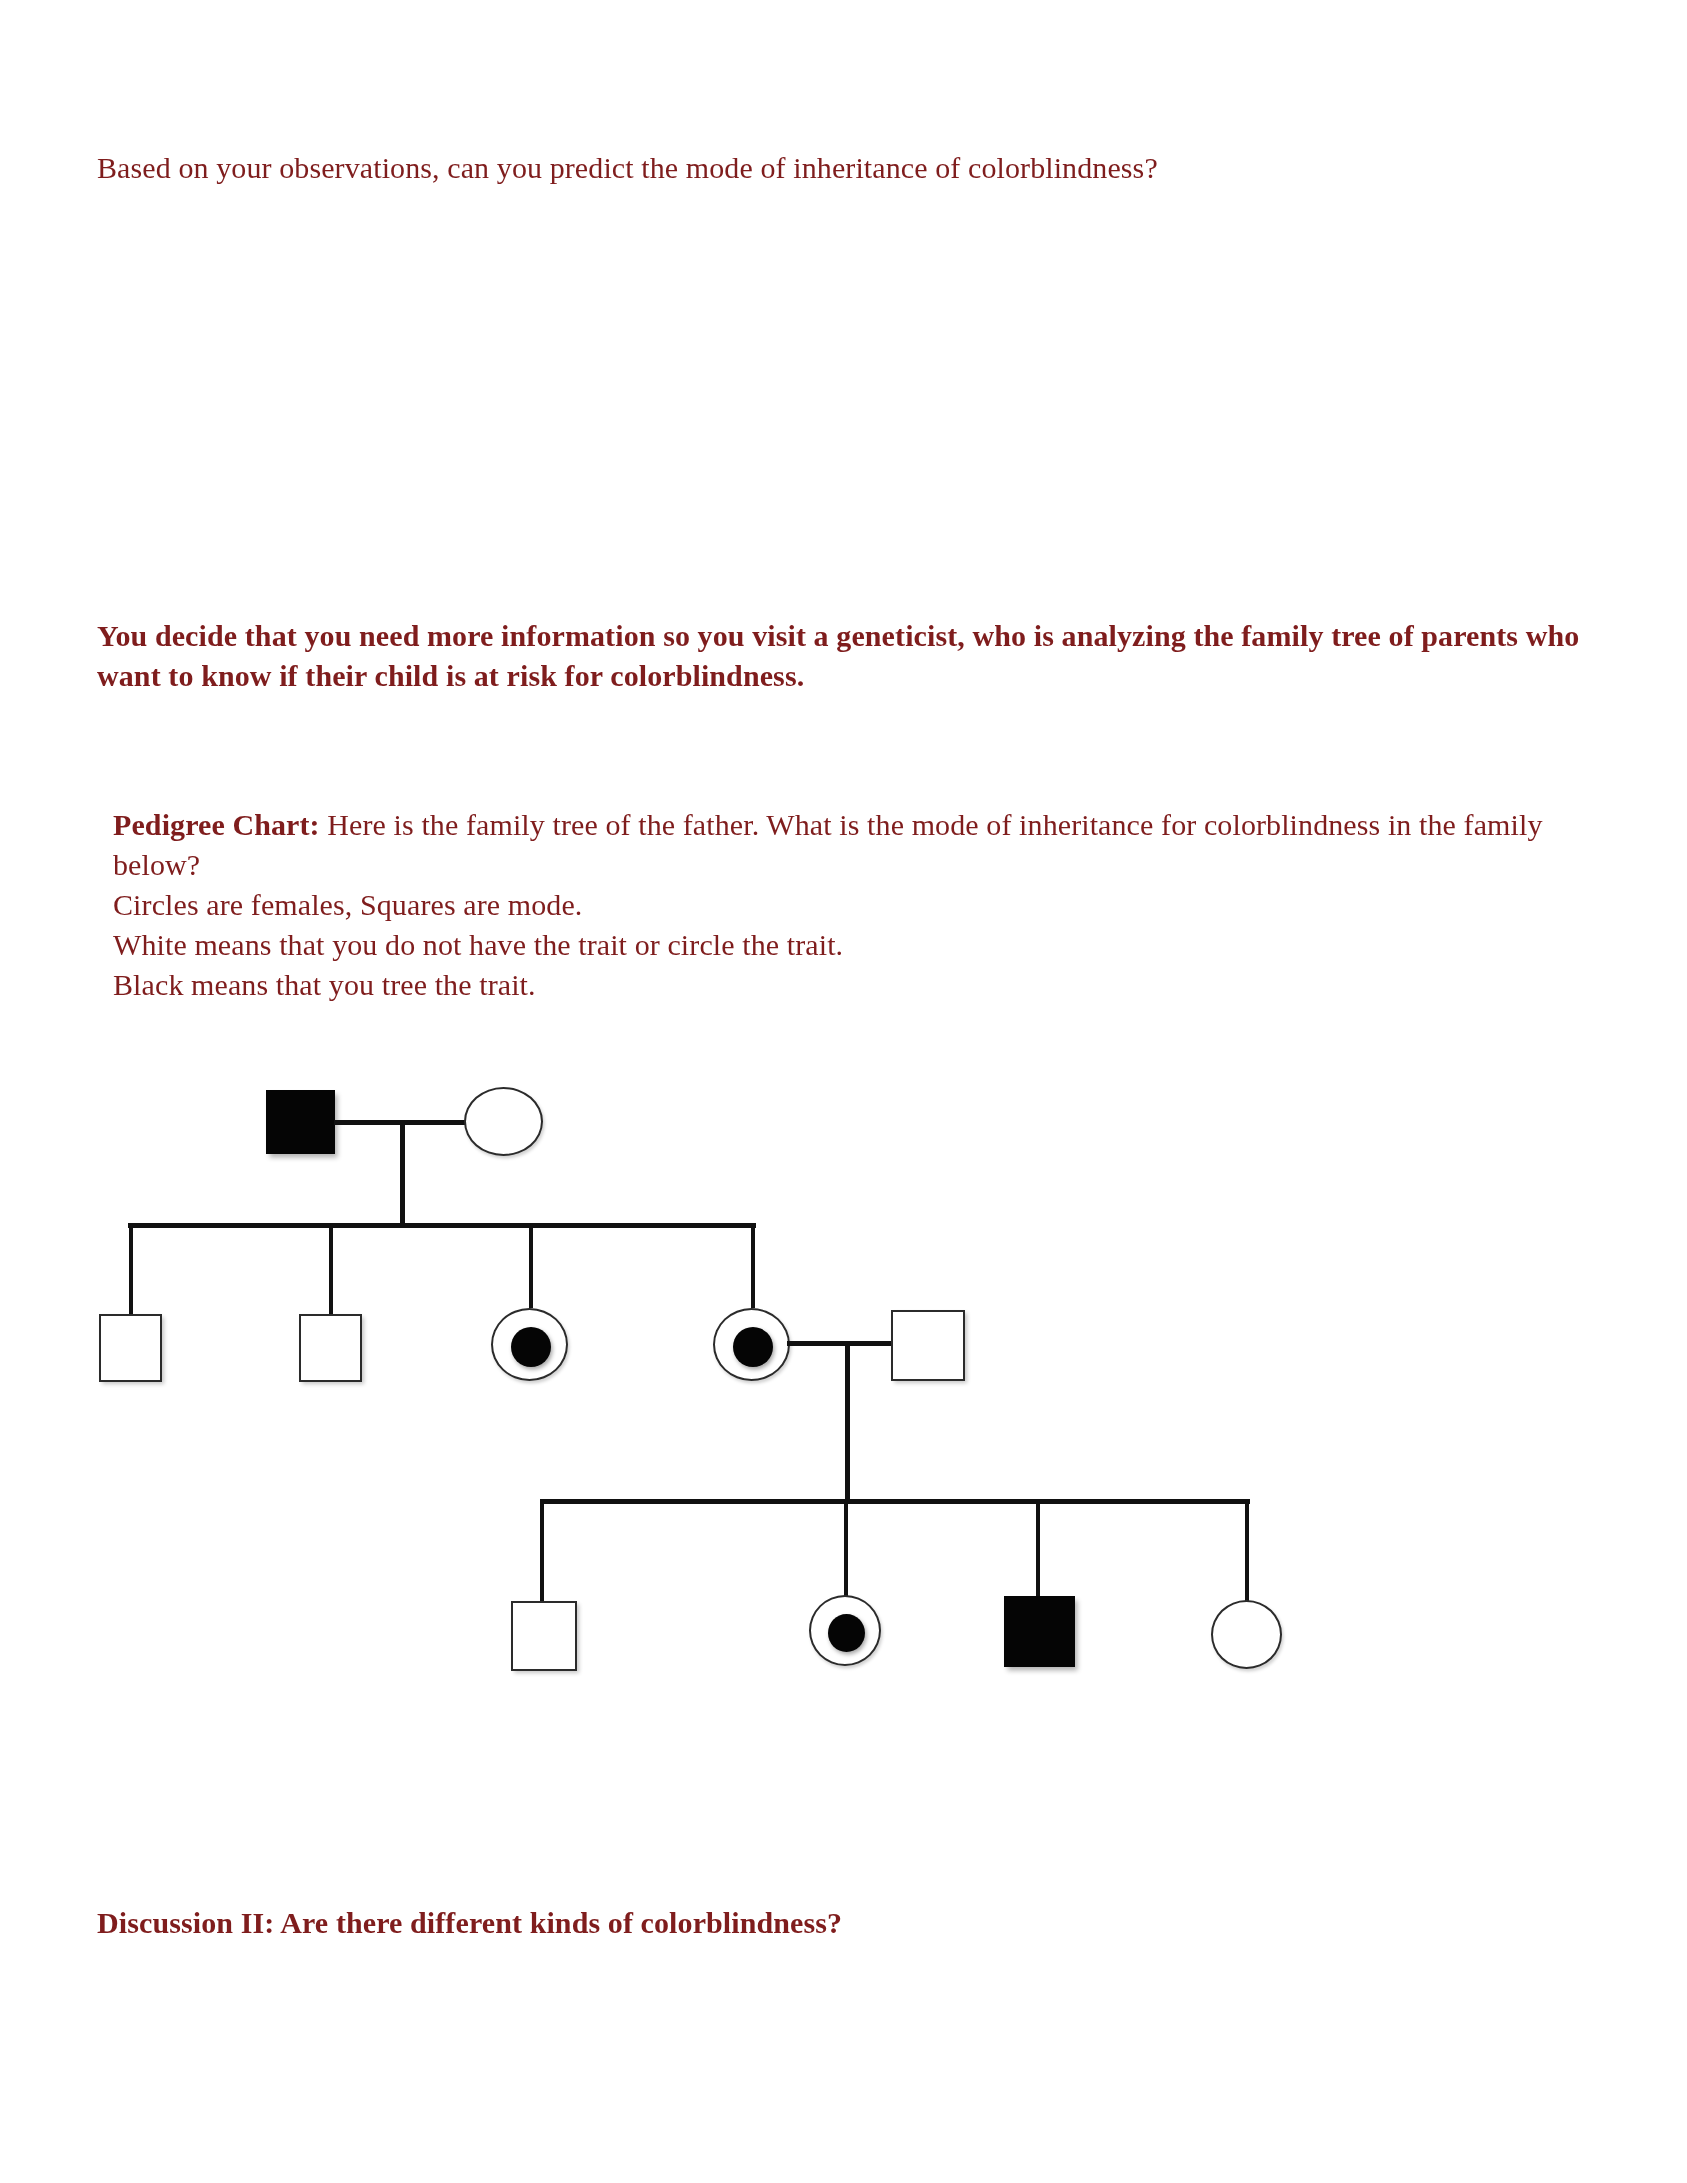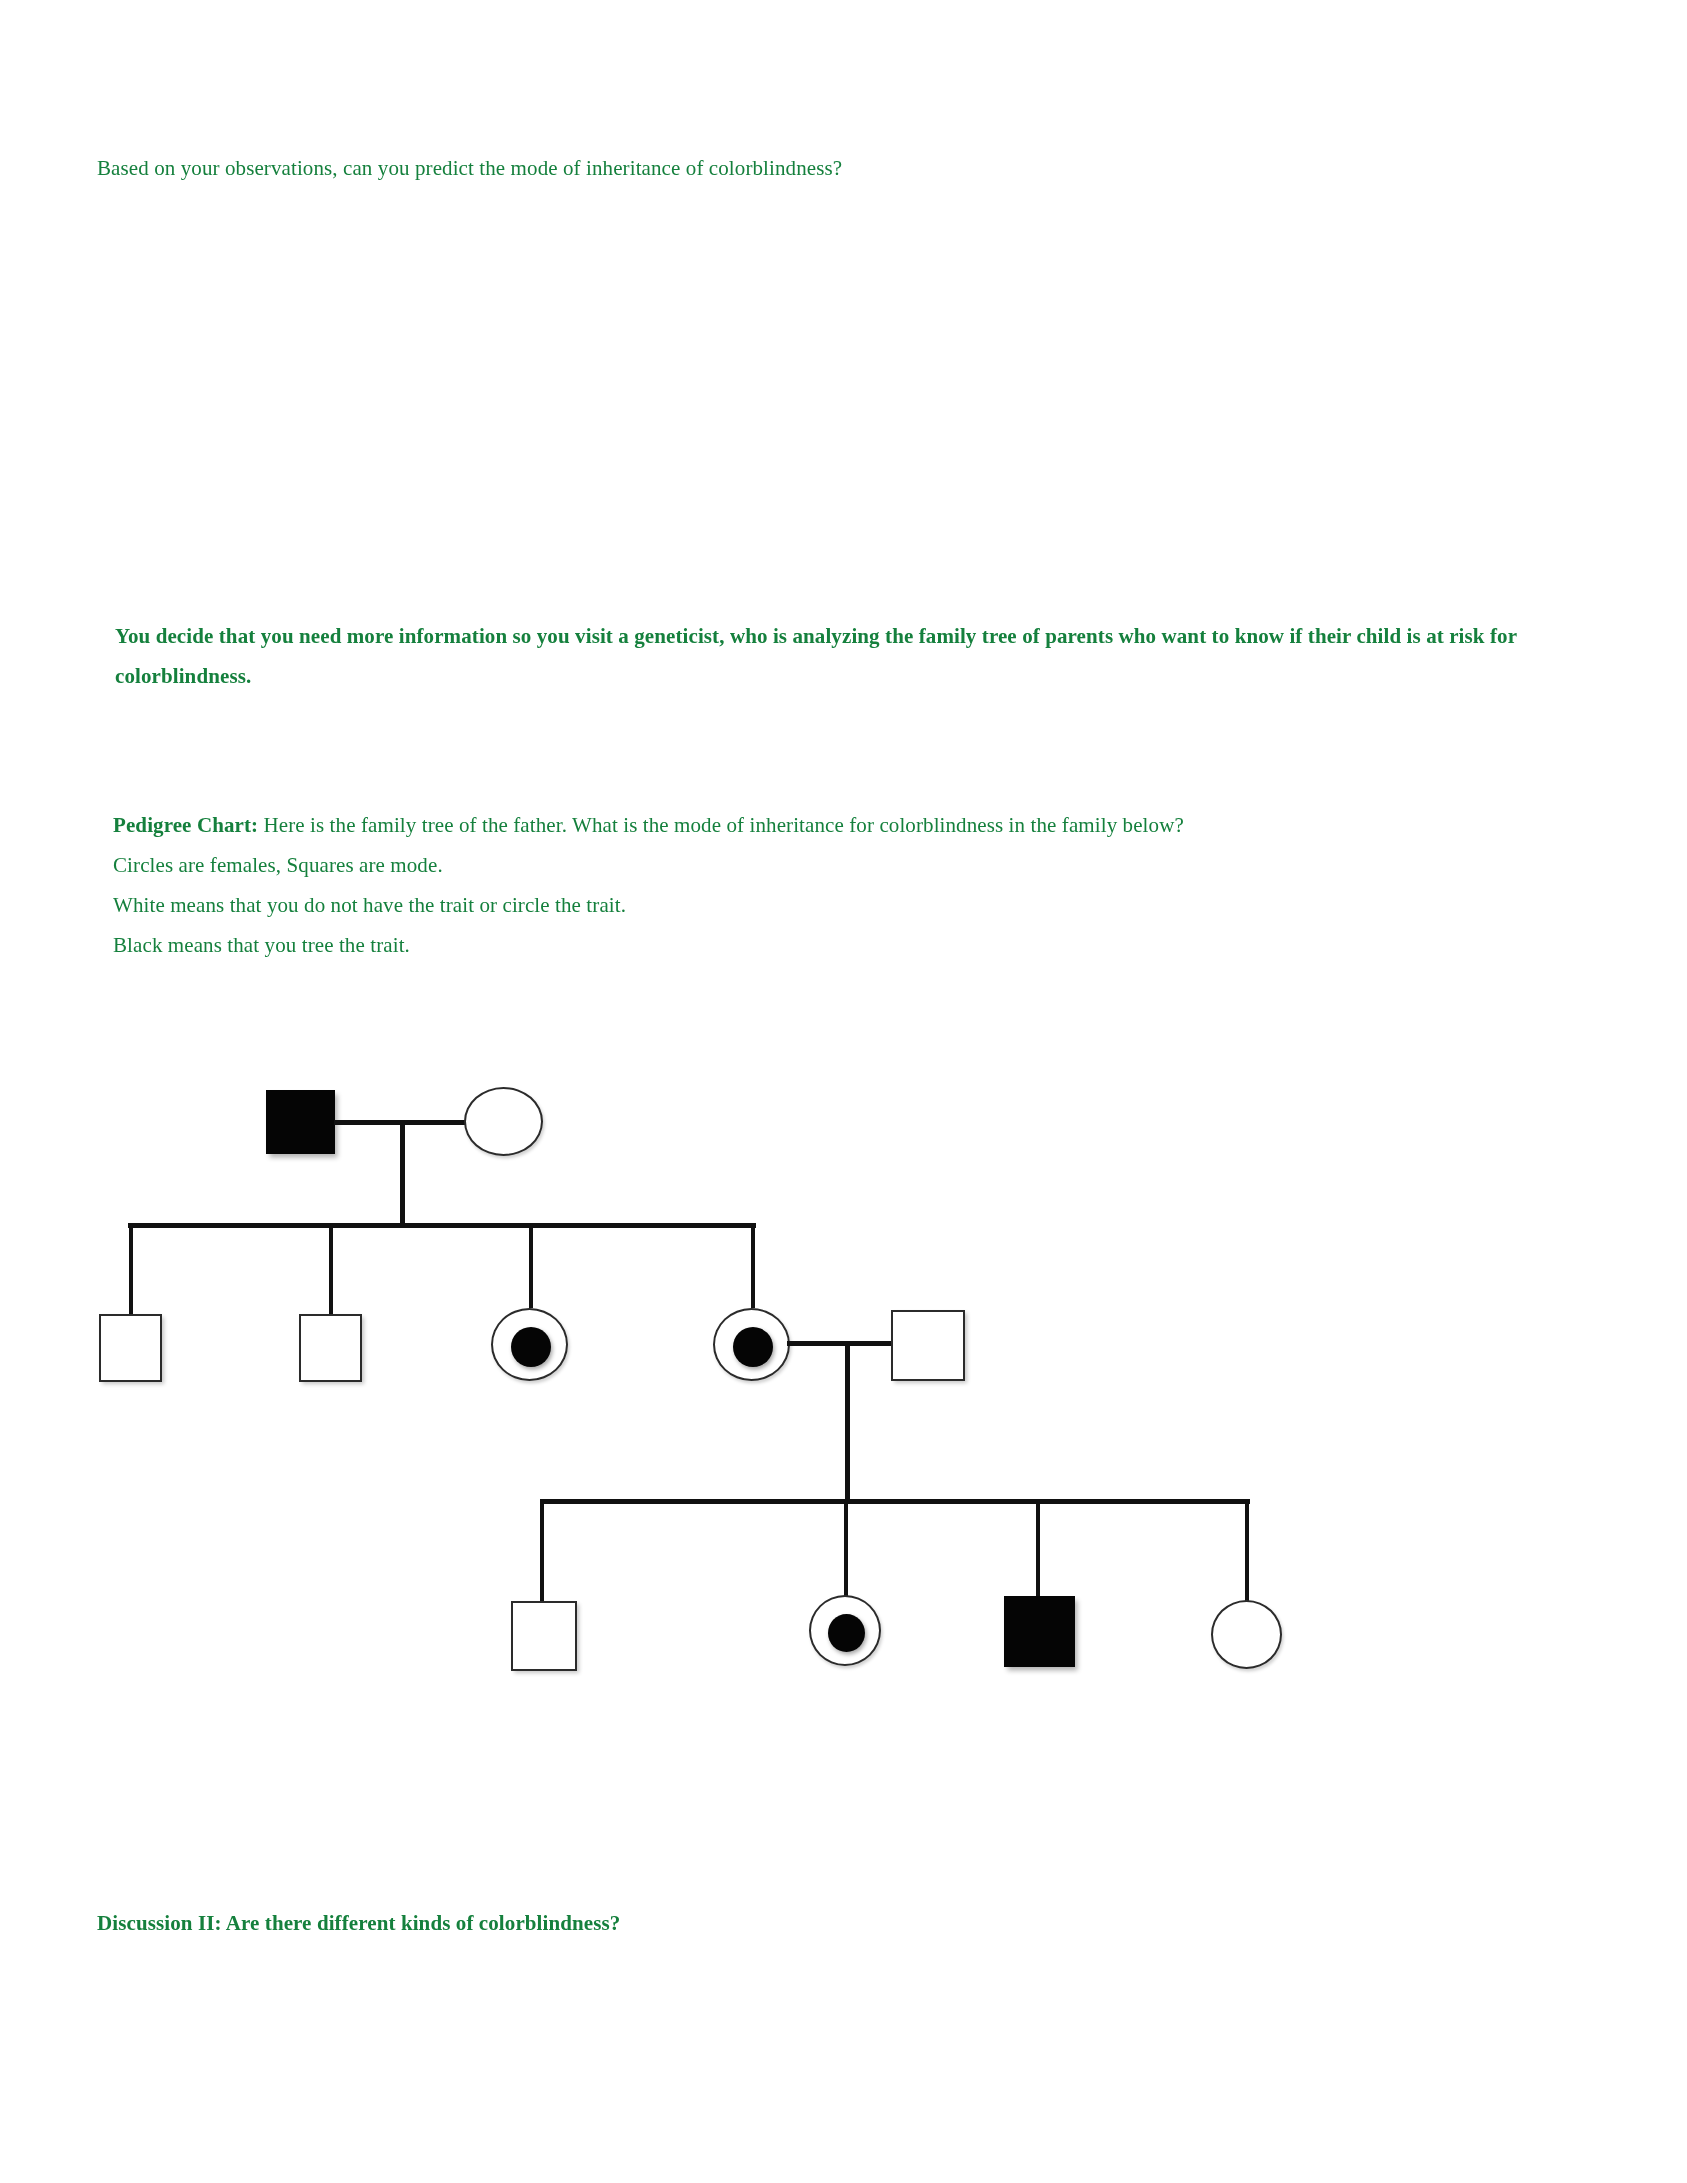--- a/index.html
+++ b/index.html
@@ -15,27 +15,27 @@
     position: relative;
     width: 1687px;
     height: 2183px;
     background: #ffffff;
     overflow: hidden;
   }
 
   
   .txt {
     position: absolute;
-    font-size: 21px;
+    font-size: 30px;
     line-height: 34px;
-    color: #15803d;
+    color: #7f1d1d;
     letter-spacing: 0.1px;
   }
   .lead-q   { left: 97px; top: 151px;  width: 1483px; }
-  .geneticist { left: 115px; top: 616px; width: 1491px; font-weight: bold; line-height: 40px; }
+  .geneticist { left: 97px; top: 616px; width: 1491px; font-weight: bold; line-height: 40px; }
   .pedigree-block { left: 113px; top: 805px; width: 1514px; line-height: 40px; }
   .discussion-head { left: 97px; top: 1906px; width: 1499px; font-weight: bold; }
   .discussion-body { left: 97px; top: 1883px; width: 1508px; line-height: 40px; }
 
   .strong-inline { font-weight: bold; }
 
   
   .pedigree {
     position: absolute;
     left: 0px;

